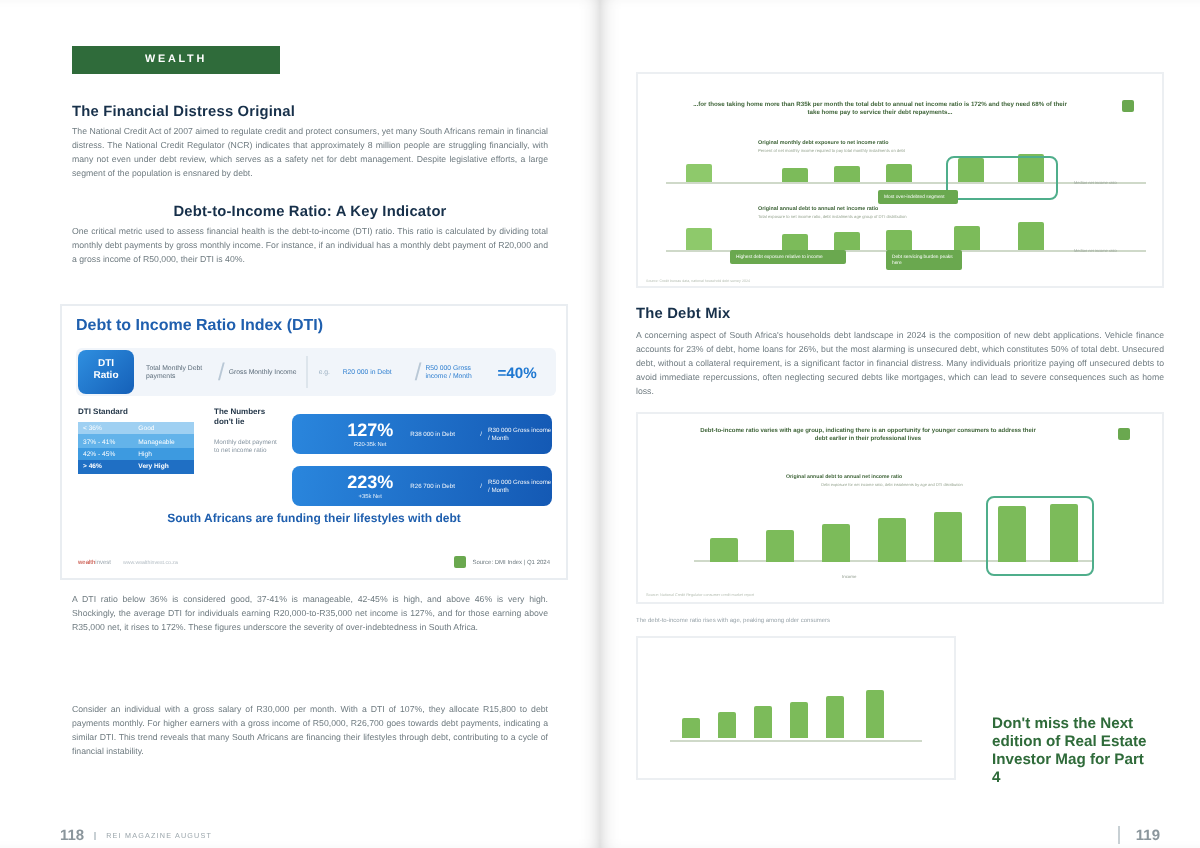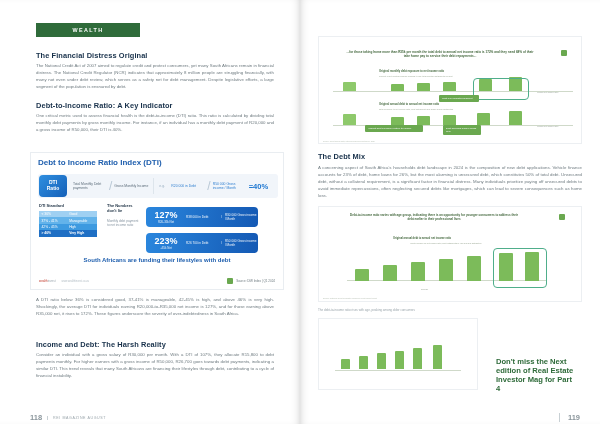--- a/index.html
+++ b/index.html
@@ -48,23 +48,23 @@
   .stdtable{ position:absolute; left:8px; top:58px; width:58px; border-collapse:collapse; }
   .stdtable td{ font-size:3.3px; color:#fff; padding:1.2px 2.5px; }
   .stdtable tr:nth-child(1) td{ background:#9fd0f2; }
   .stdtable tr:nth-child(2) td{ background:#63b3ea; }
   .stdtable tr:nth-child(3) td{ background:#3d9ae0; }
   .stdtable tr:nth-child(4) td{ background:#1f6fc4; font-weight:bold; }
 
   .numbers-h{ position:absolute; left:76px; top:50px; font-size:4px; font-weight:bold; color:#25384a; width:34px; line-height:1.3;}
   .numbers-sub{ position:absolute; left:76px; top:66px; font-size:3.2px; color:#8694a0; width:34px; line-height:1.4; }
   .statcard{
-    position:absolute; left:115px; width:112px; height:20px; border-radius:4px;
+    position:absolute; left:115px; width:130px; height:20px; border-radius:4px;
     background:linear-gradient(100deg,#2a86dd,#1459b4);
-    display:flex; align-items:center; color:#fff;
+    display:flex; align-items:center; color:#fff;justify-content:flex-end;
   }
   .statcard.c1{ top:54px; } .statcard.c2{ top:80px; }
   .big{ font-size:9px; font-weight:bold; width:40px; text-align:center; line-height:1; }
   .big small{ display:block; font-size:2.9px; font-weight:normal; opacity:.9; margin-top:1px; }
   .cfrac{ display:flex; align-items:center; gap:3px; }
   .cfrac div{ font-size:3.1px; line-height:1.3; width:32px; opacity:.95; }
   .wslash{ color:#ffffff; font-size:13px; font-weight:300; opacity:.75; }
 
   .saline{ position:absolute; left:0; right:0; top:104px; text-align:center;
            color:#1f5fae; font-weight:bold; font-size:6px; }
@@ -97,21 +97,21 @@
 
 <div class="spread">
 
   <div class="page page-left">
 
     <div class="wealth-tab">WEALTH</div>
 
     <div class="lc h2" style="top:51px;">The Financial Distress Original</div>
     <div class="lc body" style="top:62px;">The National Credit Act of 2007 aimed to regulate credit and protect consumers, yet many South Africans remain in financial distress. The National Credit Regulator (NCR) indicates that approximately 8 million people are struggling financially, with many not even under debt review, which serves as a safety net for debt management. Despite legislative efforts, a large segment of the population is ensnared by debt.</div>
 
-    <div class="lc h2" style="top:101px;">Debt-to-Income Ratio: A Key Indicator</div>
+    <div class="lc h2" style="top:101px;text-align:center;">Debt-to-Income Ratio: A Key Indicator</div>
     <div class="lc body" style="top:112px;">One critical metric used to assess financial health is the debt-to-income (DTI) ratio. This ratio is calculated by dividing total monthly debt payments by gross monthly income. For instance, if an individual has a monthly debt payment of R20,000 and a gross income of R50,000, their DTI is 40%.</div>
 
     <div class="dti">
       <div class="dti-title">Debt to Income Ratio Index (DTI)</div>
 
       <div class="dti-row1">
         <div class="dti-badge">
           <span>DTI</span>
           <span>Ratio</span>
         </div>
@@ -189,21 +189,20 @@
           <div style="font-size:2.6px;color:#b2bcc3;">www.wealthinvest.co.za</div>
         </div>
         <div class="srcmini">
           <span class="leaf"></span>
           <span>Source: DMI Index | Q1 2024</span>
         </div>
       </div>
     </div>
 
     <div class="lc body" style="top:296px;">A DTI ratio below 36% is considered good, 37-41% is manageable, 42-45% is high, and above 46% is very high. Shockingly, the average DTI for individuals earning R20,000-to-R35,000 net income is 127%, and for those earning above R35,000 net, it rises to 172%. These figures underscore the severity of over-indebtedness in South Africa.</div>
-    <div class="lc h2" style="top:340px;">Income and Debt: The Harsh Reality</div>
     <div class="lc body" style="top:351px;">Consider an individual with a gross salary of R30,000 per month. With a DTI of 107%, they allocate R15,800 to debt payments monthly. For higher earners with a gross income of R50,000, R26,700 goes towards debt payments, indicating a similar DTI. This trend reveals that many South Africans are financing their lifestyles through debt, contributing to a cycle of financial instability.</div>
 
     <div class="footer" style="left:30px;">
       <span class="pgno">118</span>
       <span class="pgtxt">REI MAGAZINE AUGUST</span>
     </div>
   </div>
 
   <div class="page page-right">
 

